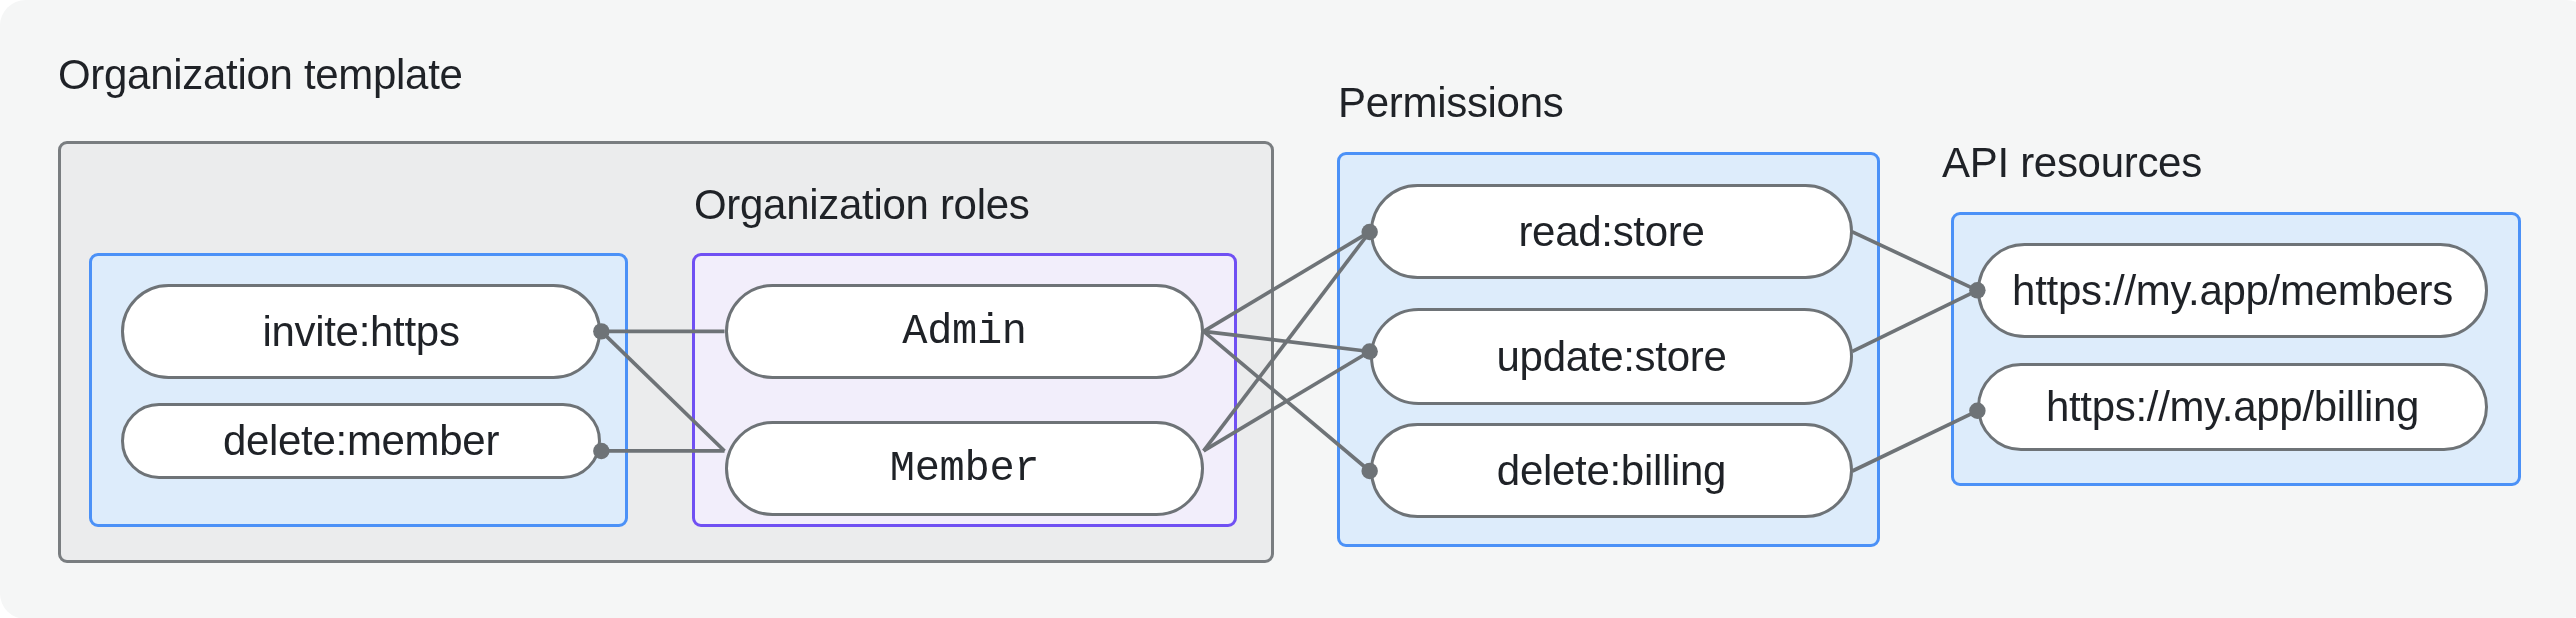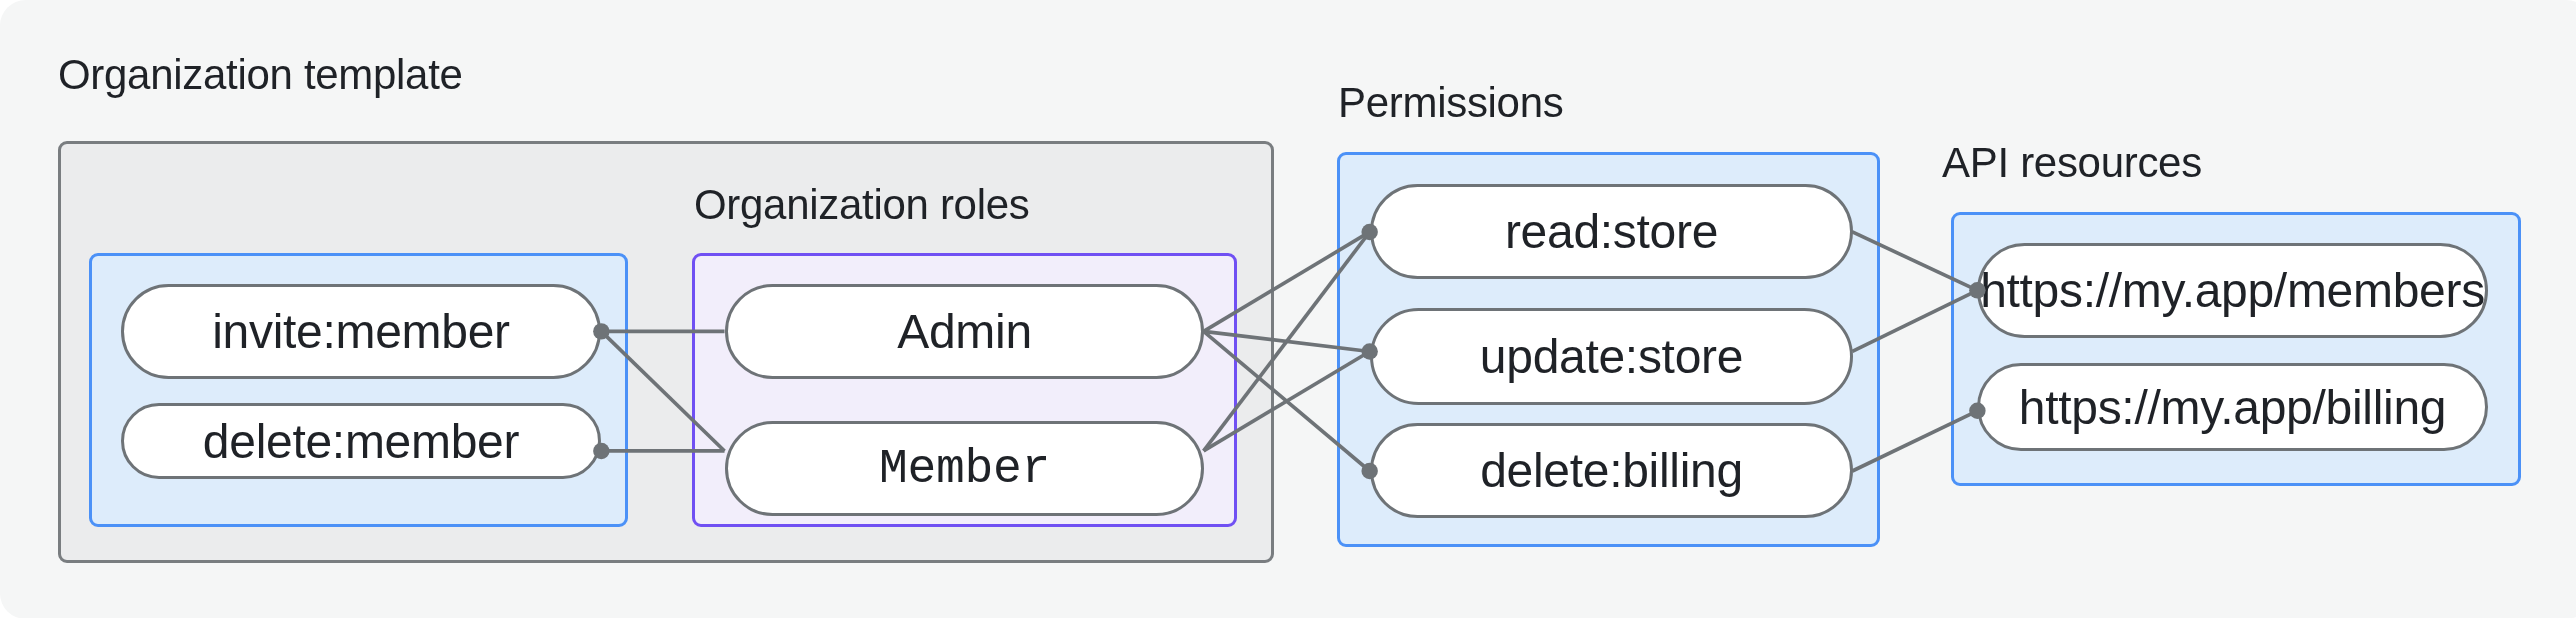--- a/index.html
+++ b/index.html
@@ -60,21 +60,21 @@
 
   .pill {
     position: absolute;
     box-sizing: border-box;
     background: var(--pill-fill, #ffffff);
     border: 3.7px solid var(--pill-border, #6e7377);
     border-radius: 912px;
     display: flex;
     align-items: center;
     justify-content: center;
-    font-size: 48px;
+    font-size: 42px;
     color: var(--text, #1f2227);
     letter-spacing: -0.3px;
     white-space: nowrap;
   }
   #wires {
     position: absolute;
     left: 0; top: 0;
     width: 2576px;
     height: 619px;
     pointer-events: none;
@@ -98,23 +98,23 @@
 
   <div class="group-box box-blue" id="box-org-permissions"></div>
 
   <div class="group-box box-purple" id="box-org-roles"></div>
 
   <div class="group-box box-blue" id="box-permissions"></div>
 
   <div class="group-box box-blue" id="box-api-resources"></div>
 
   <div id="pills">
-      <div class="pill" style="left: 121px; top: 284px; width: 480px; height: 95px;">invite:member</div>
+      <div class="pill" style="left: 121px; top: 284px; width: 480px; height: 95px;">invite:https</div>
       <div class="pill" style="left: 121px; top: 403px; width: 480px; height: 76px;">delete:member</div>
-      <div class="pill" style="left: 725px; top: 284px; width: 479px; height: 95px;">Admin</div>
+      <div class="pill" style="left: 725px; top: 284px; width: 479px; height: 95px; font-family: Liberation Mono, monospace;">Admin</div>
       <div class="pill" style="left: 725px; top: 421px; width: 479px; height: 95px; font-family: Liberation Mono, monospace;">Member</div>
       <div class="pill" style="left: 1370px; top: 184px; width: 483px; height: 95px;">read:store</div>
       <div class="pill" style="left: 1370px; top: 308px; width: 483px; height: 97px;">update:store</div>
       <div class="pill" style="left: 1370px; top: 423px; width: 483px; height: 95px;">delete:billing</div>
       <div class="pill" style="left: 1977px; top: 243px; width: 511px; height: 95px; text-align: right;">https://my.app/members</div>
       <div class="pill" style="left: 1977px; top: 363px; width: 511px; height: 88px;">https://my.app/billing</div>
     </div>
 
   <svg id="wires" viewBox="0 0 2823 678" xmlns="http://www.w3.org/2000/svg">
       <line x1="659" y1="363" x2="794" y2="363" stroke="#6e7377" stroke-width="4"></line>

